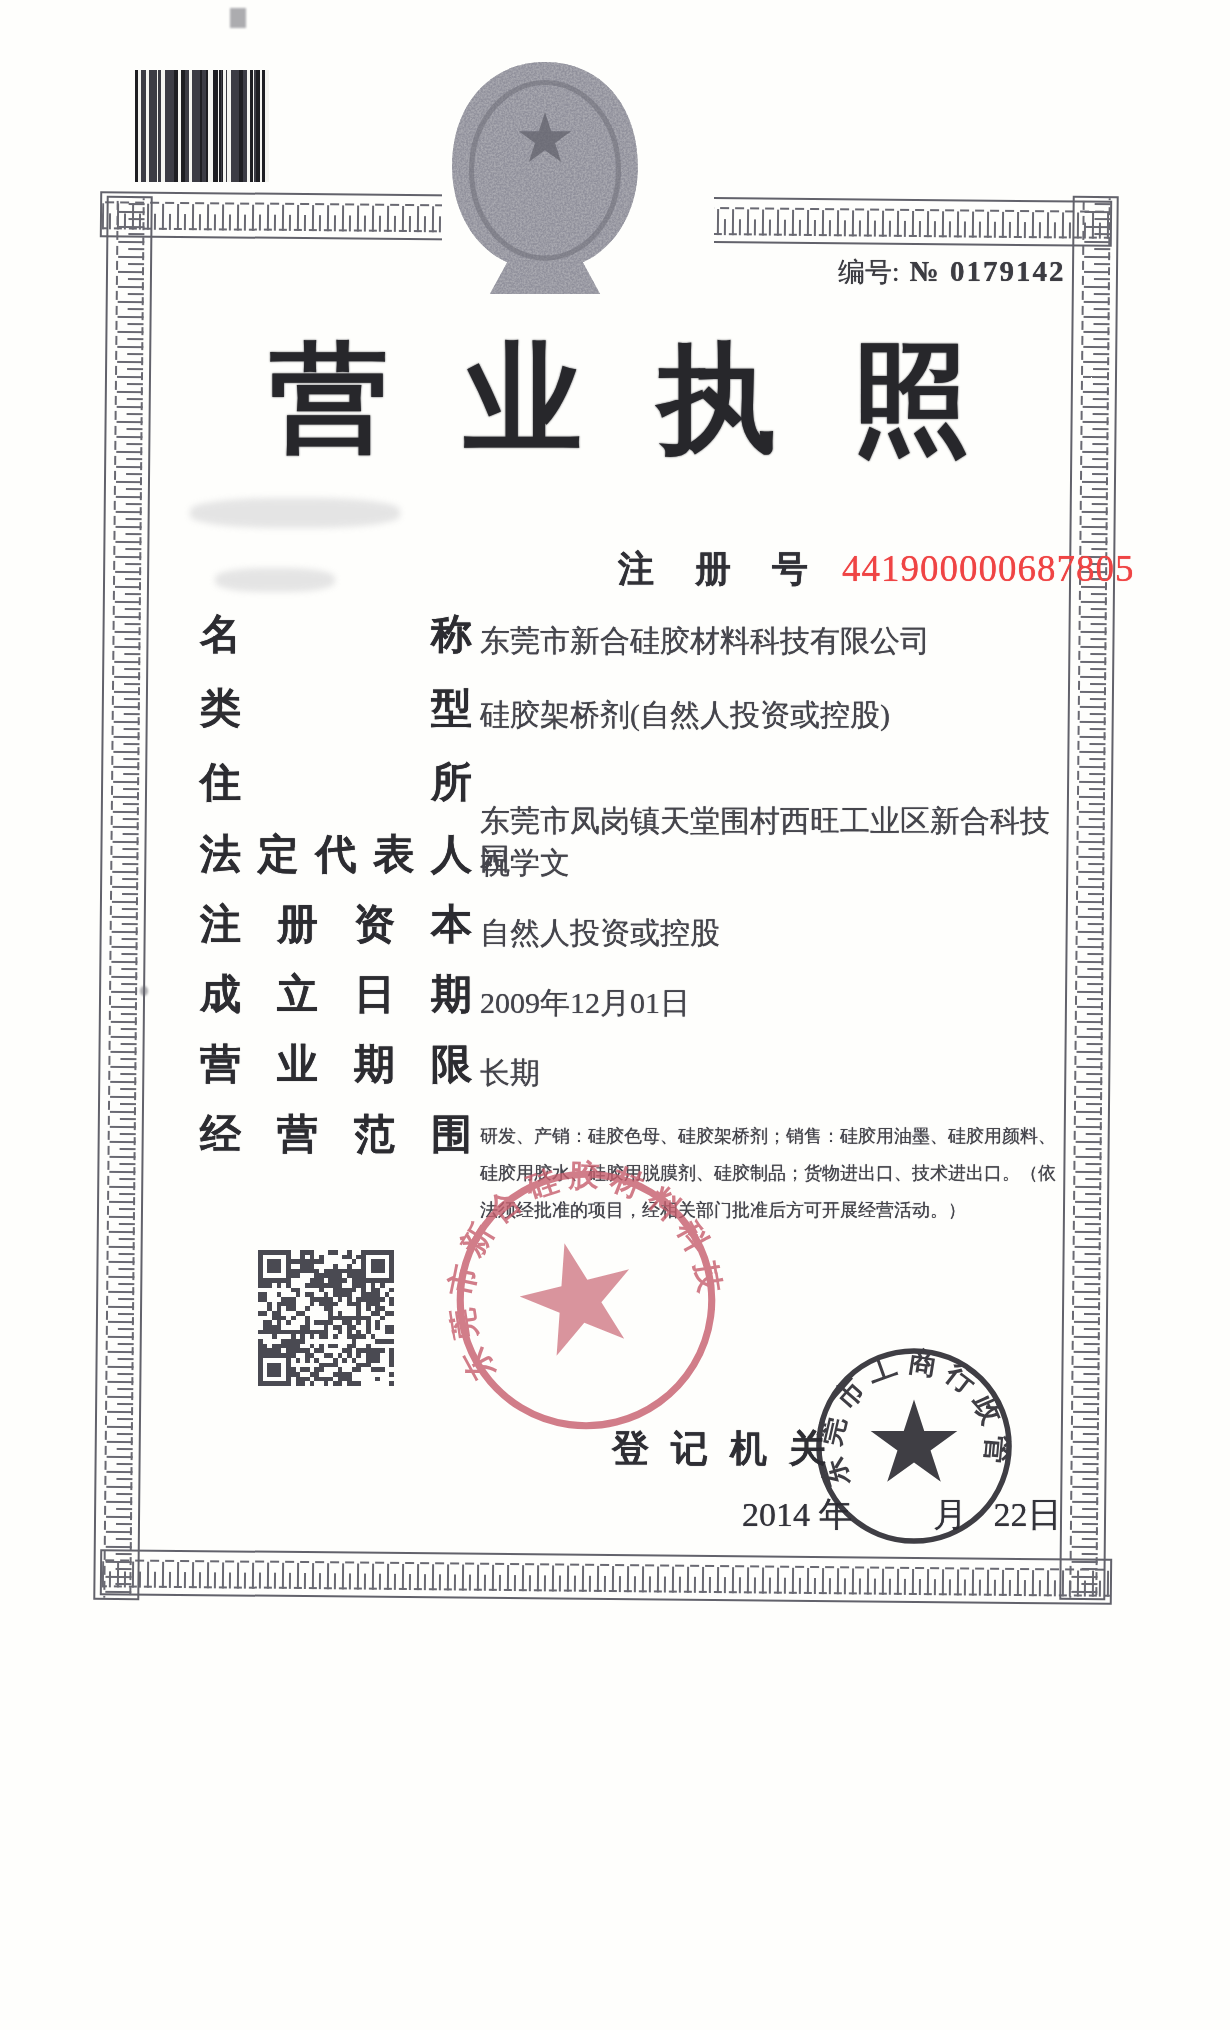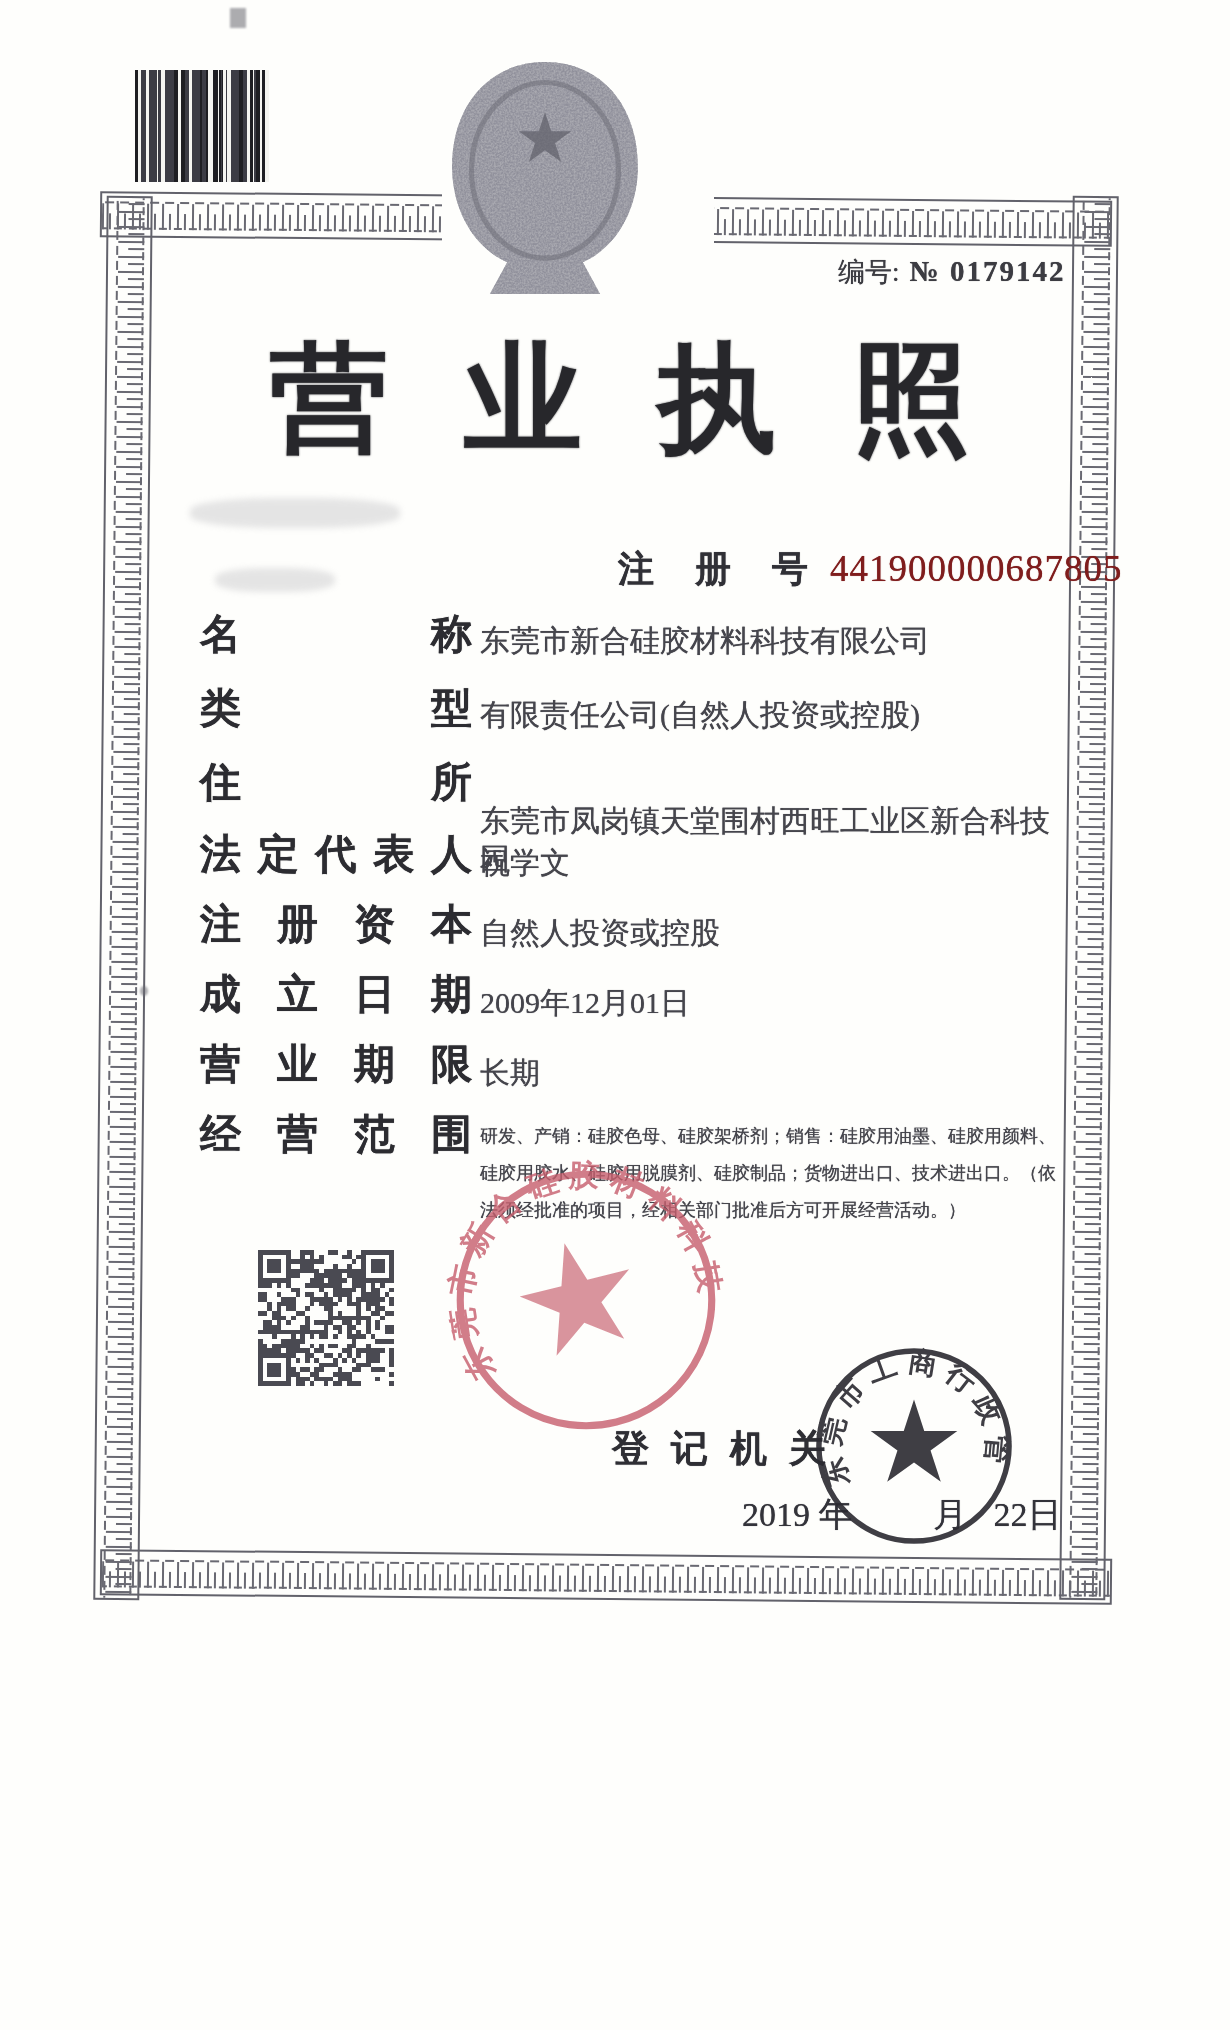--- a/index.html
+++ b/index.html
@@ -44,21 +44,21 @@
   .serial .no{font-weight:bold;font-size:29px;letter-spacing:2px;margin-left:10px;}
 
   
   .title{left:270px;top:328px;width:700px;display:flex;justify-content:space-between;
          font-family:"DejaVu Sans","Liberation Sans",sans-serif;font-weight:900;
          font-size:118px;line-height:1.2;color:#27272b;text-shadow:0 0 2px #3a3a3e;}
 
   
   .regline{left:618px;top:545px;white-space:nowrap;}
   .regline .lbl{font-size:36px;letter-spacing:16px;color:#303036;font-weight:bold;}
-  .regline .val{font-size:37px;letter-spacing:1px;color:#7f1d1d;margin-left:2px;}
+  .regline .val{font-size:37px;letter-spacing:1px;color:#ef4444;margin-left:14px;}
 
   
   .frow{left:0;top:0;width:1230px;}
   .flabel{position:absolute;left:200px;width:272px;display:flex;justify-content:space-between;
           font-size:41px;font-weight:bold;color:#2c2c31;line-height:1.1;}
   .fvalue{position:absolute;left:480px;width:590px;font-size:30px;color:#45454c;line-height:1.25;}
   .fvalue.para{font-size:18px;line-height:37px;width:588px;color:#46464d;}
 
   
   .qr{left:258px;top:1250px;width:136px;height:136px;display:grid;
@@ -197,21 +197,21 @@
         <span>名</span>
         <span>称</span>
       </div>
     <div class="fvalue soft" style="top:622px">东莞市新合硅胶材料科技有限公司</div>
   </div>
   <div class="abs frow">
     <div class="flabel soft" style="top:686px">
         <span>类</span>
         <span>型</span>
       </div>
-    <div class="fvalue soft" style="top:696px">有限责任公司(自然人投资或控股)</div>
+    <div class="fvalue soft" style="top:696px">硅胶架桥剂(自然人投资或控股)</div>
   </div>
   <div class="abs frow">
     <div class="flabel soft" style="top:760px">
         <span>住</span>
         <span>所</span>
       </div>
     <div class="fvalue soft" style="top:802px">东莞市凤岗镇天堂围村西旺工业区新合科技园</div>
   </div>
   <div class="abs frow">
     <div class="flabel soft" style="top:832px">
@@ -1111,21 +1111,21 @@
         <path id="sealTextArc" d="M 33,182 A 112,112 0 1 1 237,182" fill="none"></path>
       </defs>
     <text font-size="30" letter-spacing="9" fill="#c75e6d">
       <textPath href="#sealTextArc">东莞市新合硅胶材料科技有限公司</textPath>
     </text>
   </svg>
 
   <div class="abs registrar soft">登记机关</div>
 
   <div class="abs dateline soft">
-    <span>2019 年</span>
+    <span>2014 年</span>
     <span class="mn">月</span>
     <span class="dy">22日</span>
   </div>
 
   <svg class="abs seal-black" viewBox="0 0 210 210">
     <circle cx="105" cy="105" r="96" fill="none" stroke="#2b2a31" stroke-width="5.5"></circle>
     <use href="#star" transform="translate(105,104) scale(46)" fill="#2b2a31"></use>
     <defs>
         <path id="stampTextArc" d="M 41,142 A 74,74 0 1 1 169,142" fill="none"></path>
       </defs>

